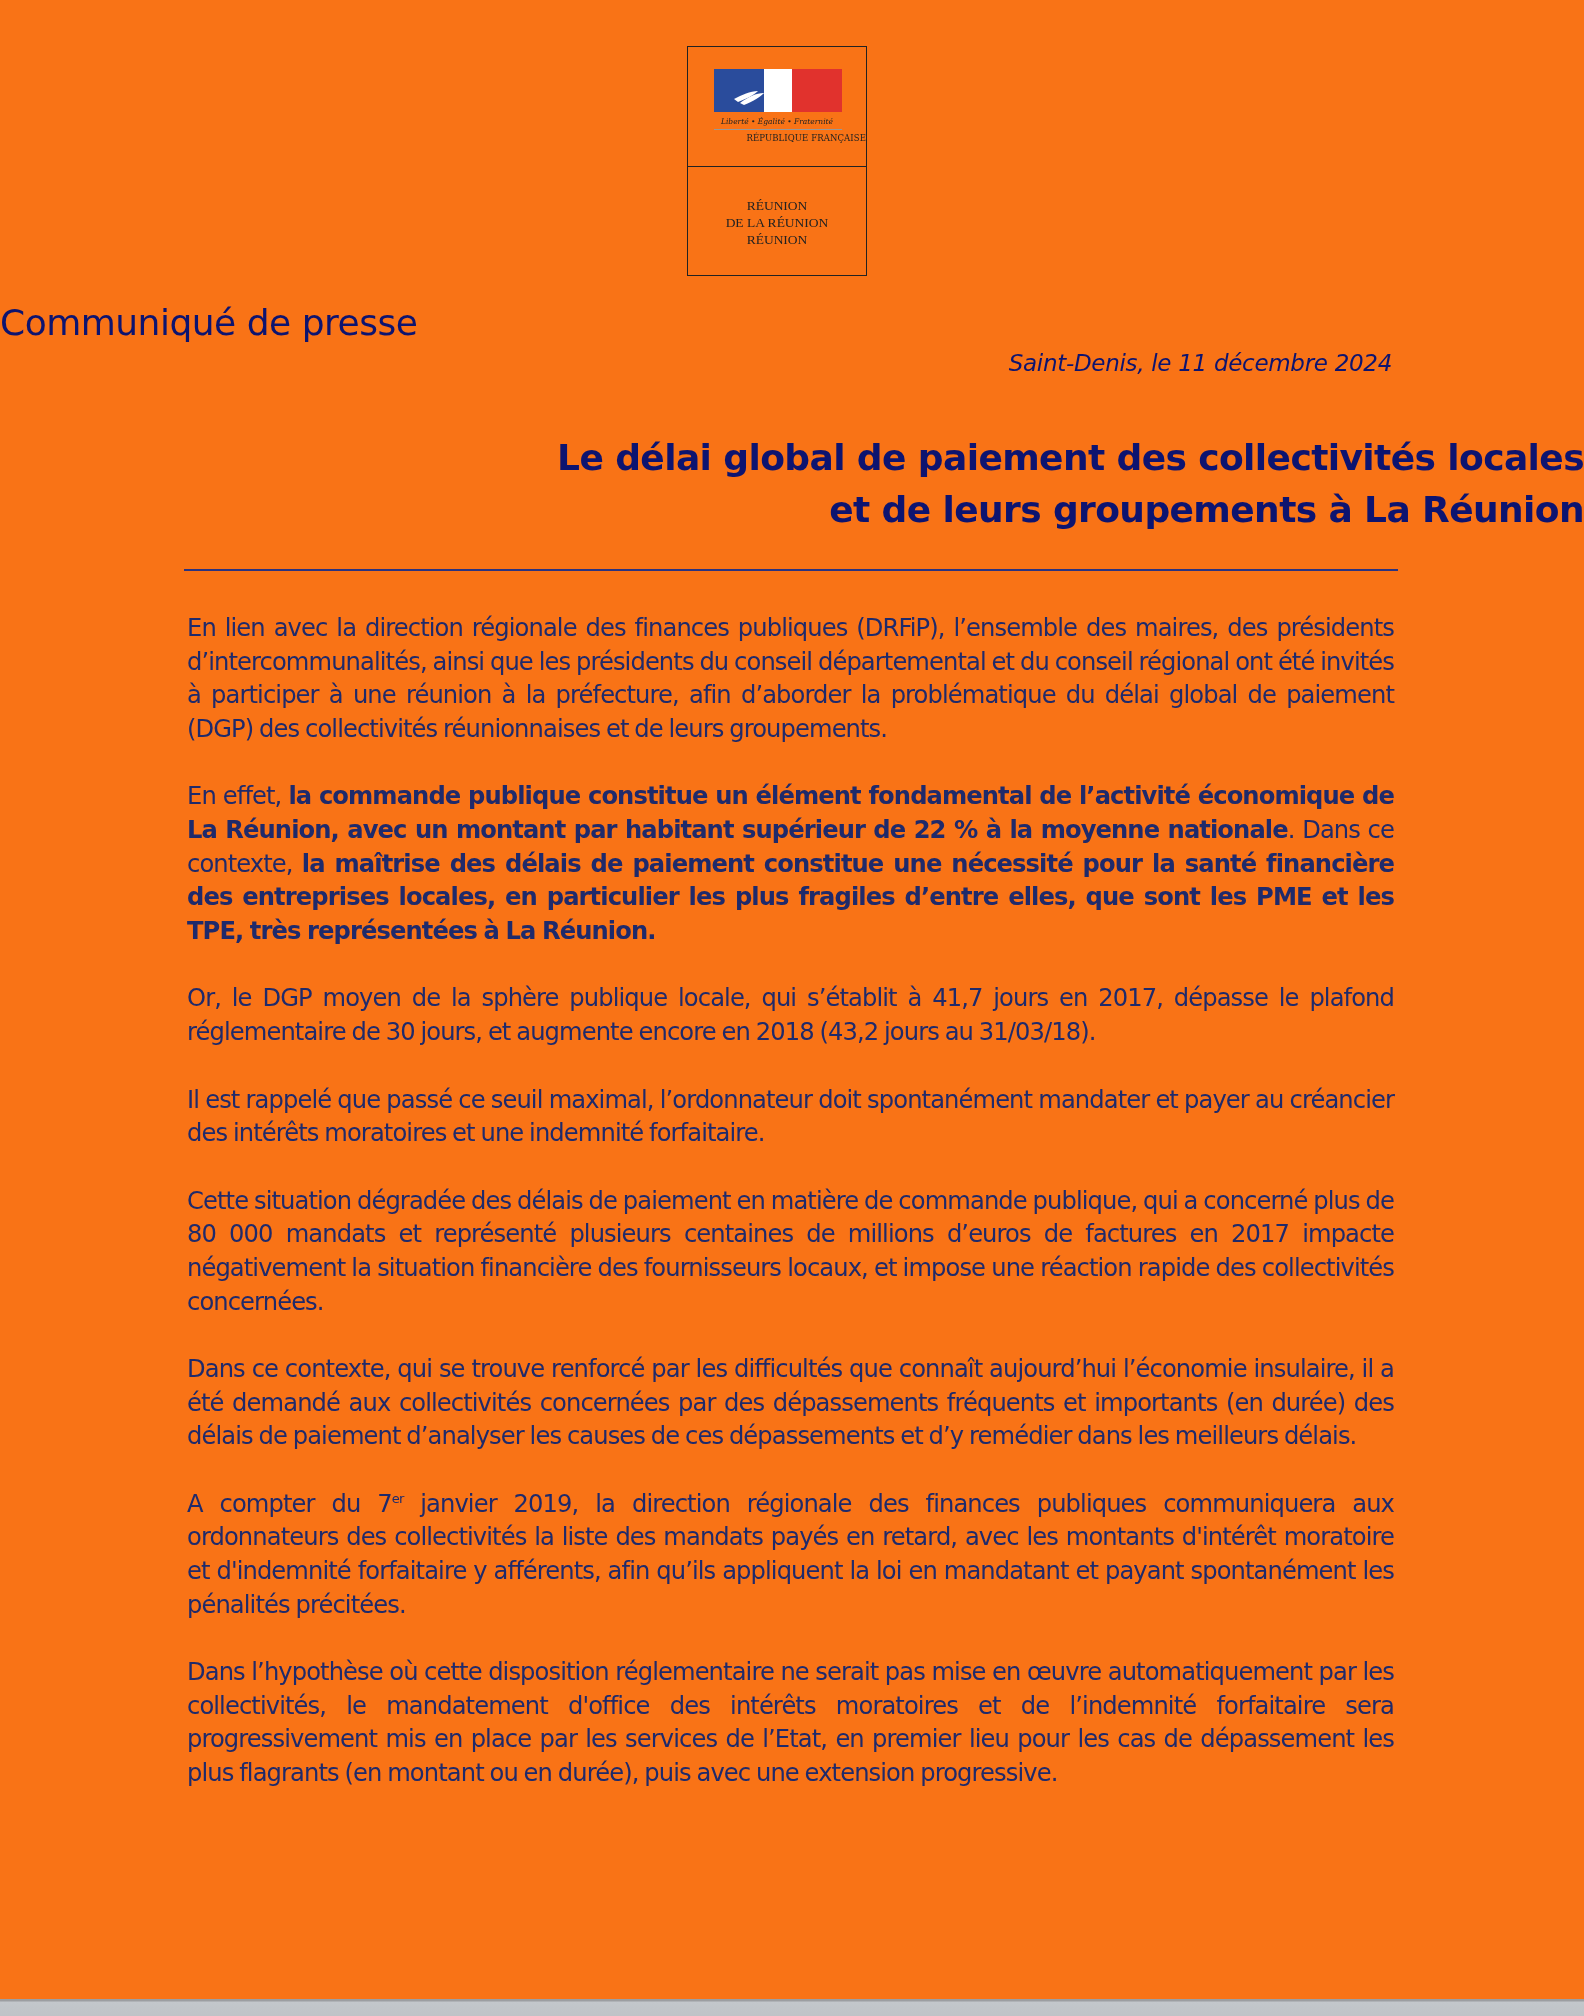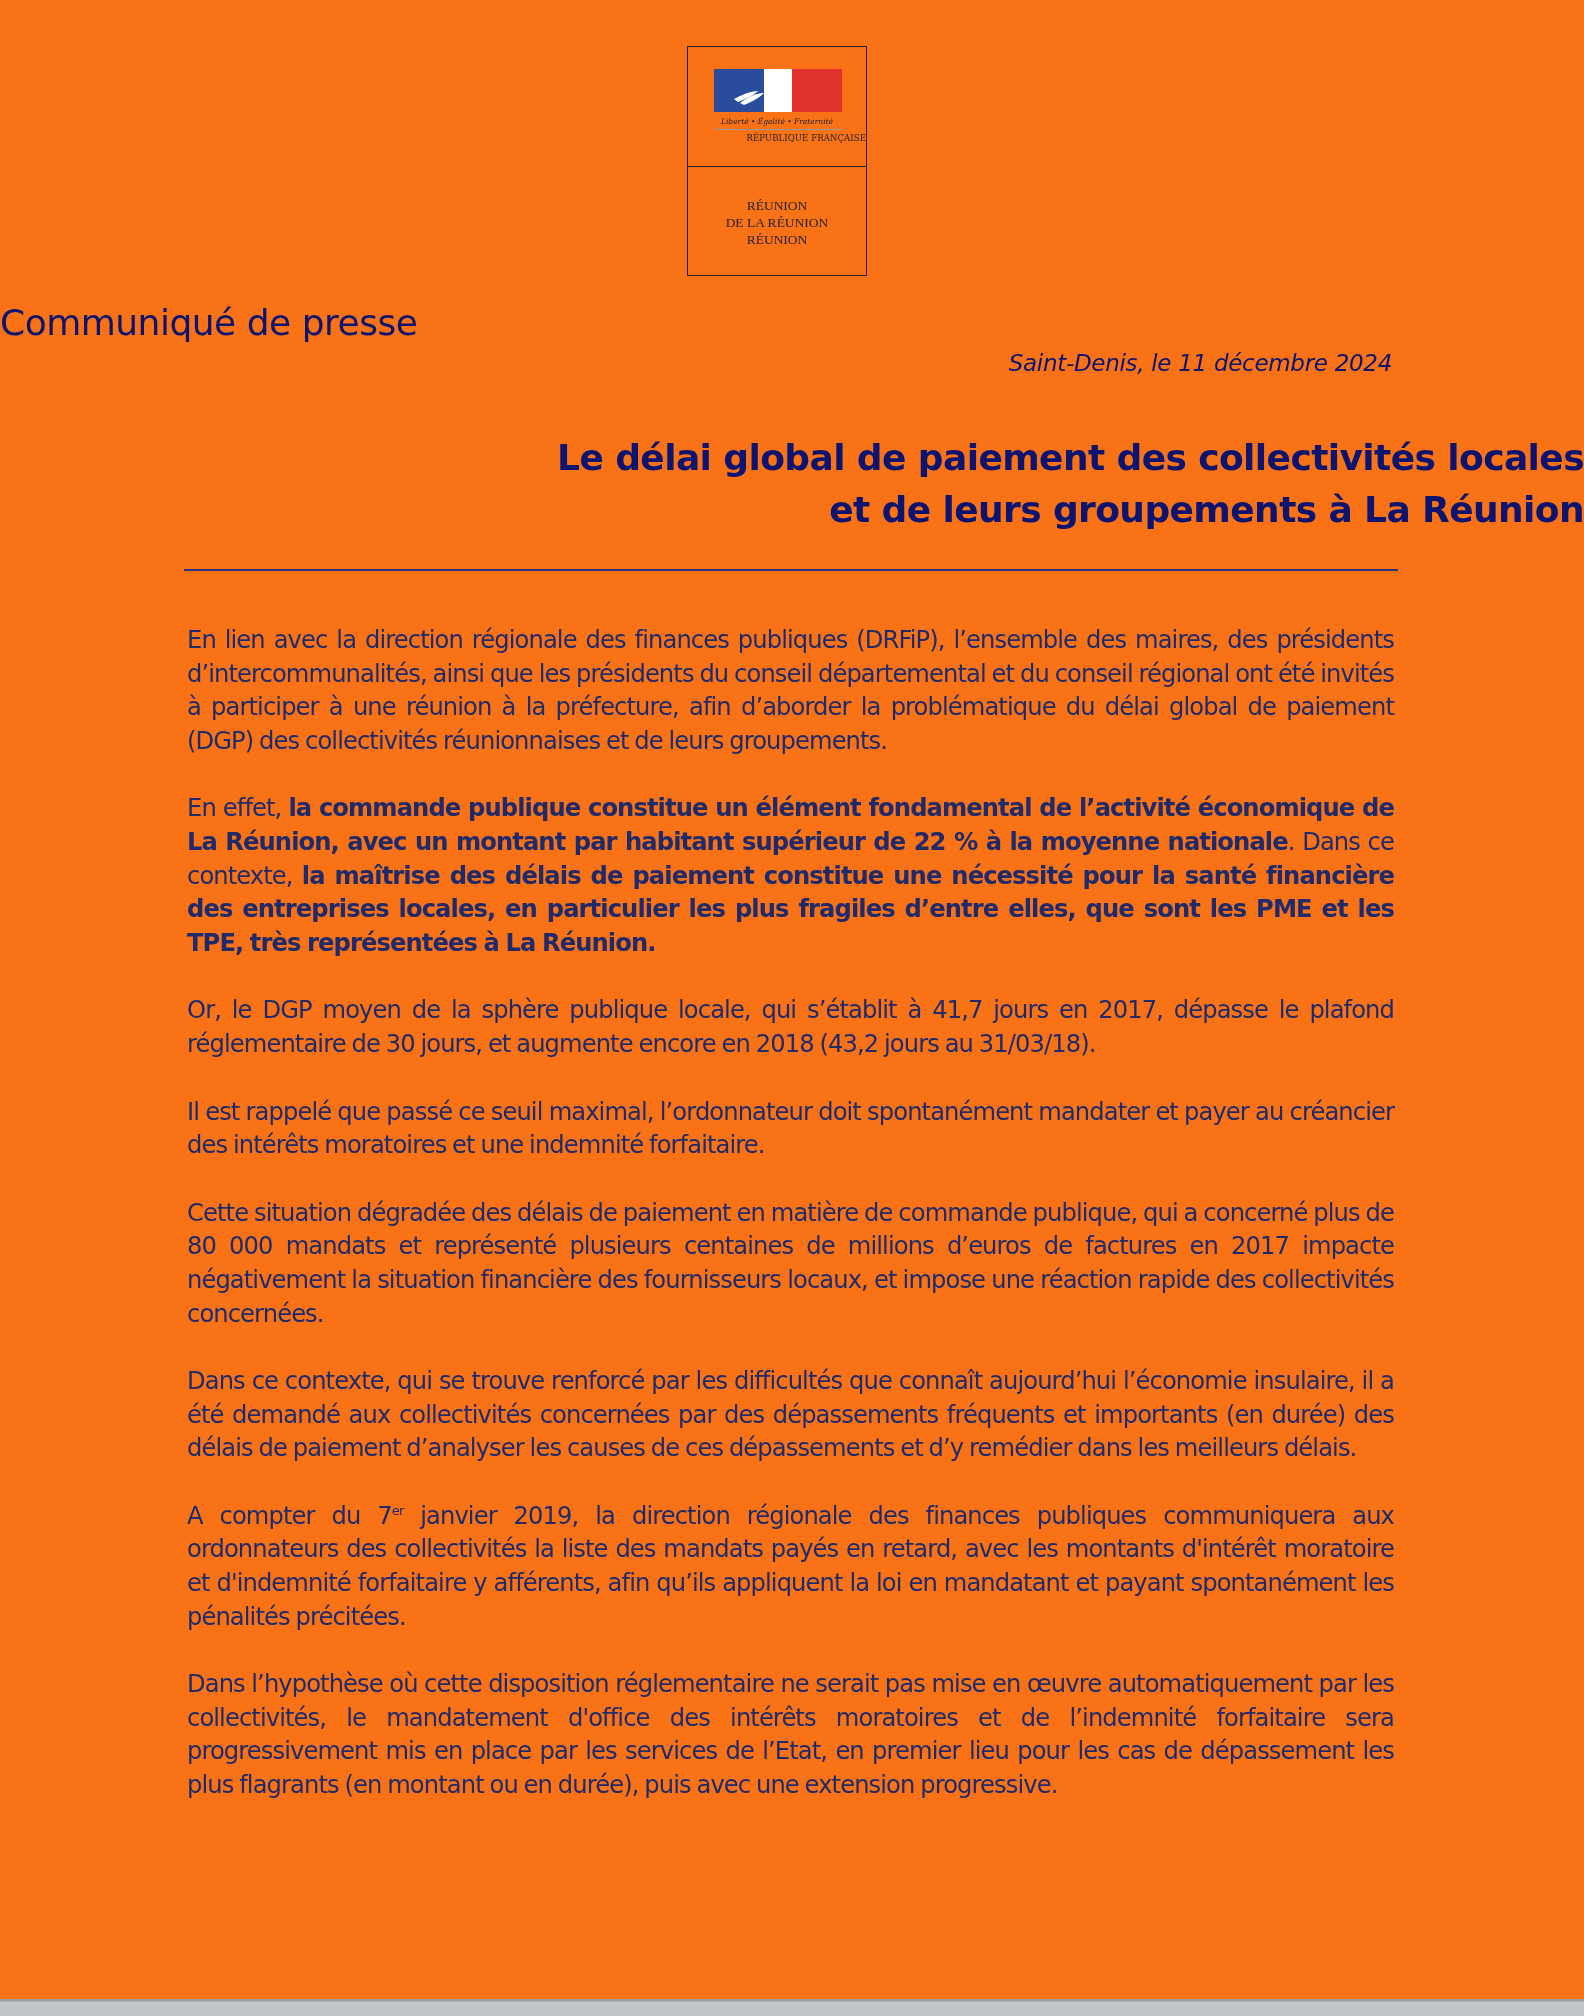--- a/index.html
+++ b/index.html
@@ -49,21 +49,21 @@
       position: absolute; left: 0; width: 1584px; top: 432px; text-align: right;
       font-size: 36px; font-weight: bold; color: #0d1470; line-height: 52px; margin: 0;
       letter-spacing: -0.6px;
     }
     .rule { position: absolute; left: 184px; width: 1214px; top: 569px; height: 2px; background: #2b3380; }
     
     .body {
       position: absolute; left: 187px; width: 1207px; top: 608px;
     }
     .body p {
-      margin: 16px 0 34px 0; font-size: 24.2px; line-height: 33.6px; text-align: justify;
+      margin: 4px 0 34px 0; font-size: 24.2px; line-height: 33.6px; text-align: justify;
       color: #1f2a6b; letter-spacing: -0.9px; word-spacing: -1px;
     }
     .body p b { font-weight: bold; }
     sup { font-size: 13px; line-height: 0; vertical-align: 9px; }
   </style>
 </head>
 <body>
 
 <div class="page">
 

